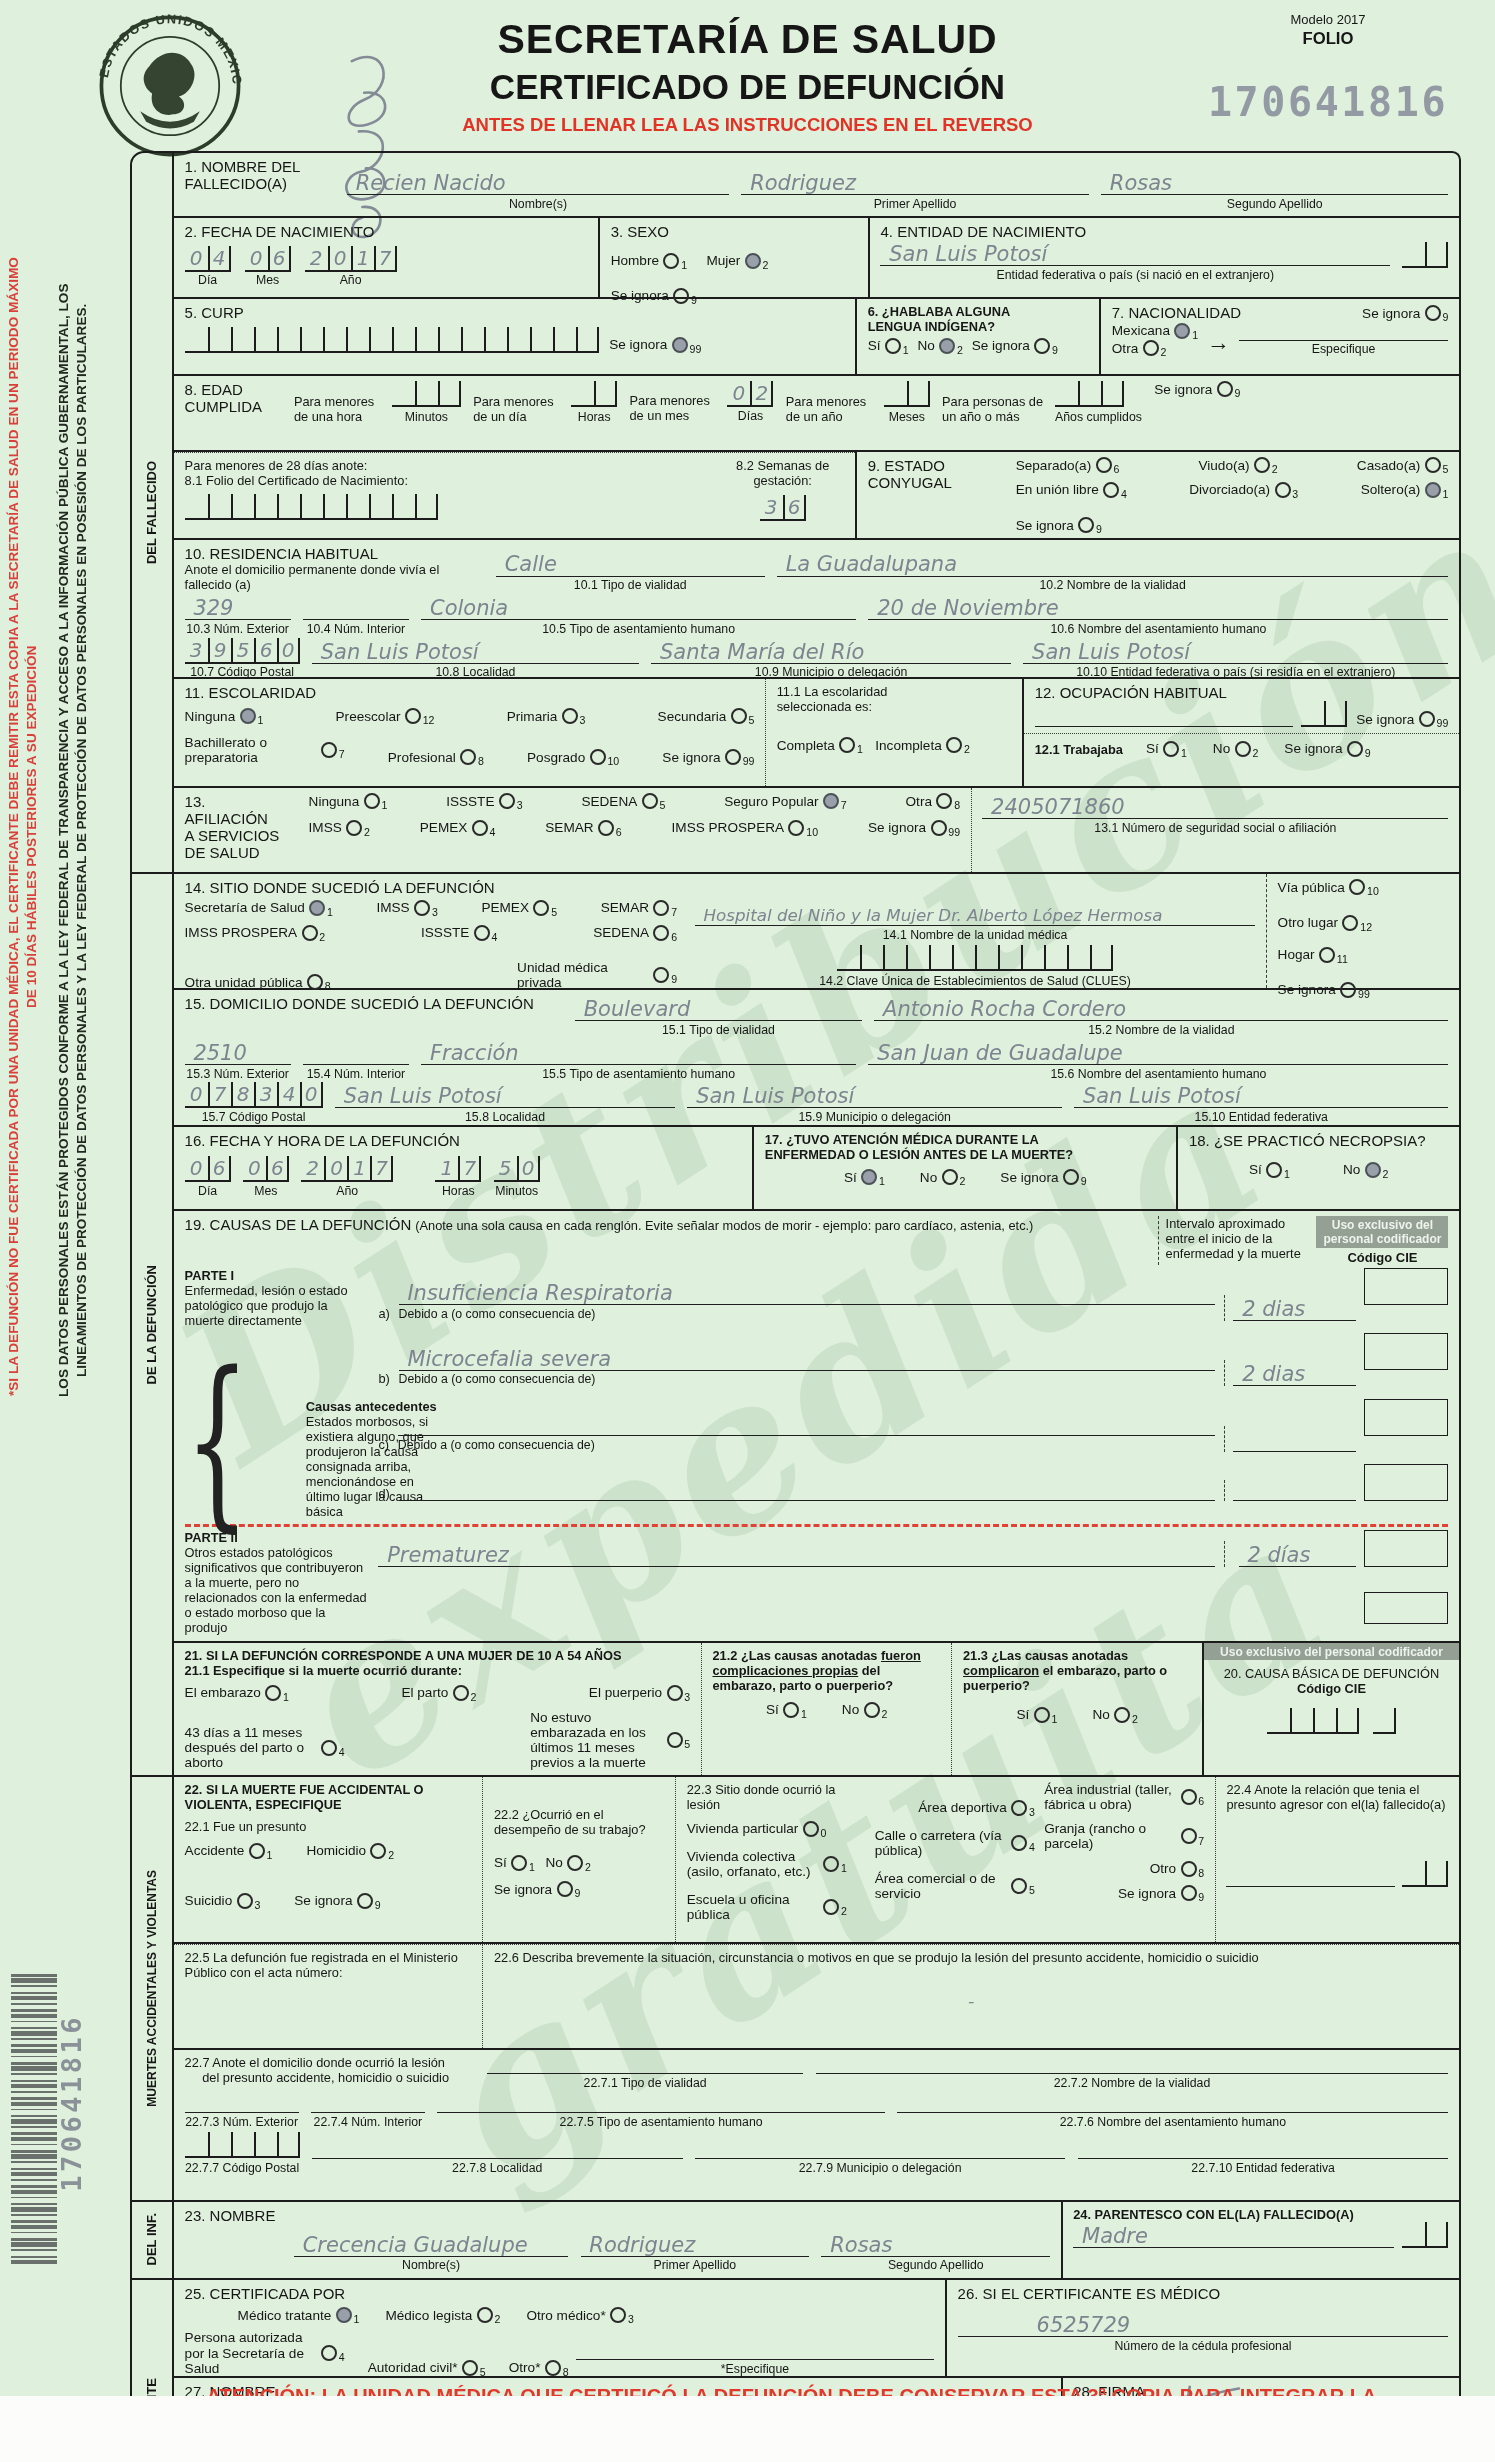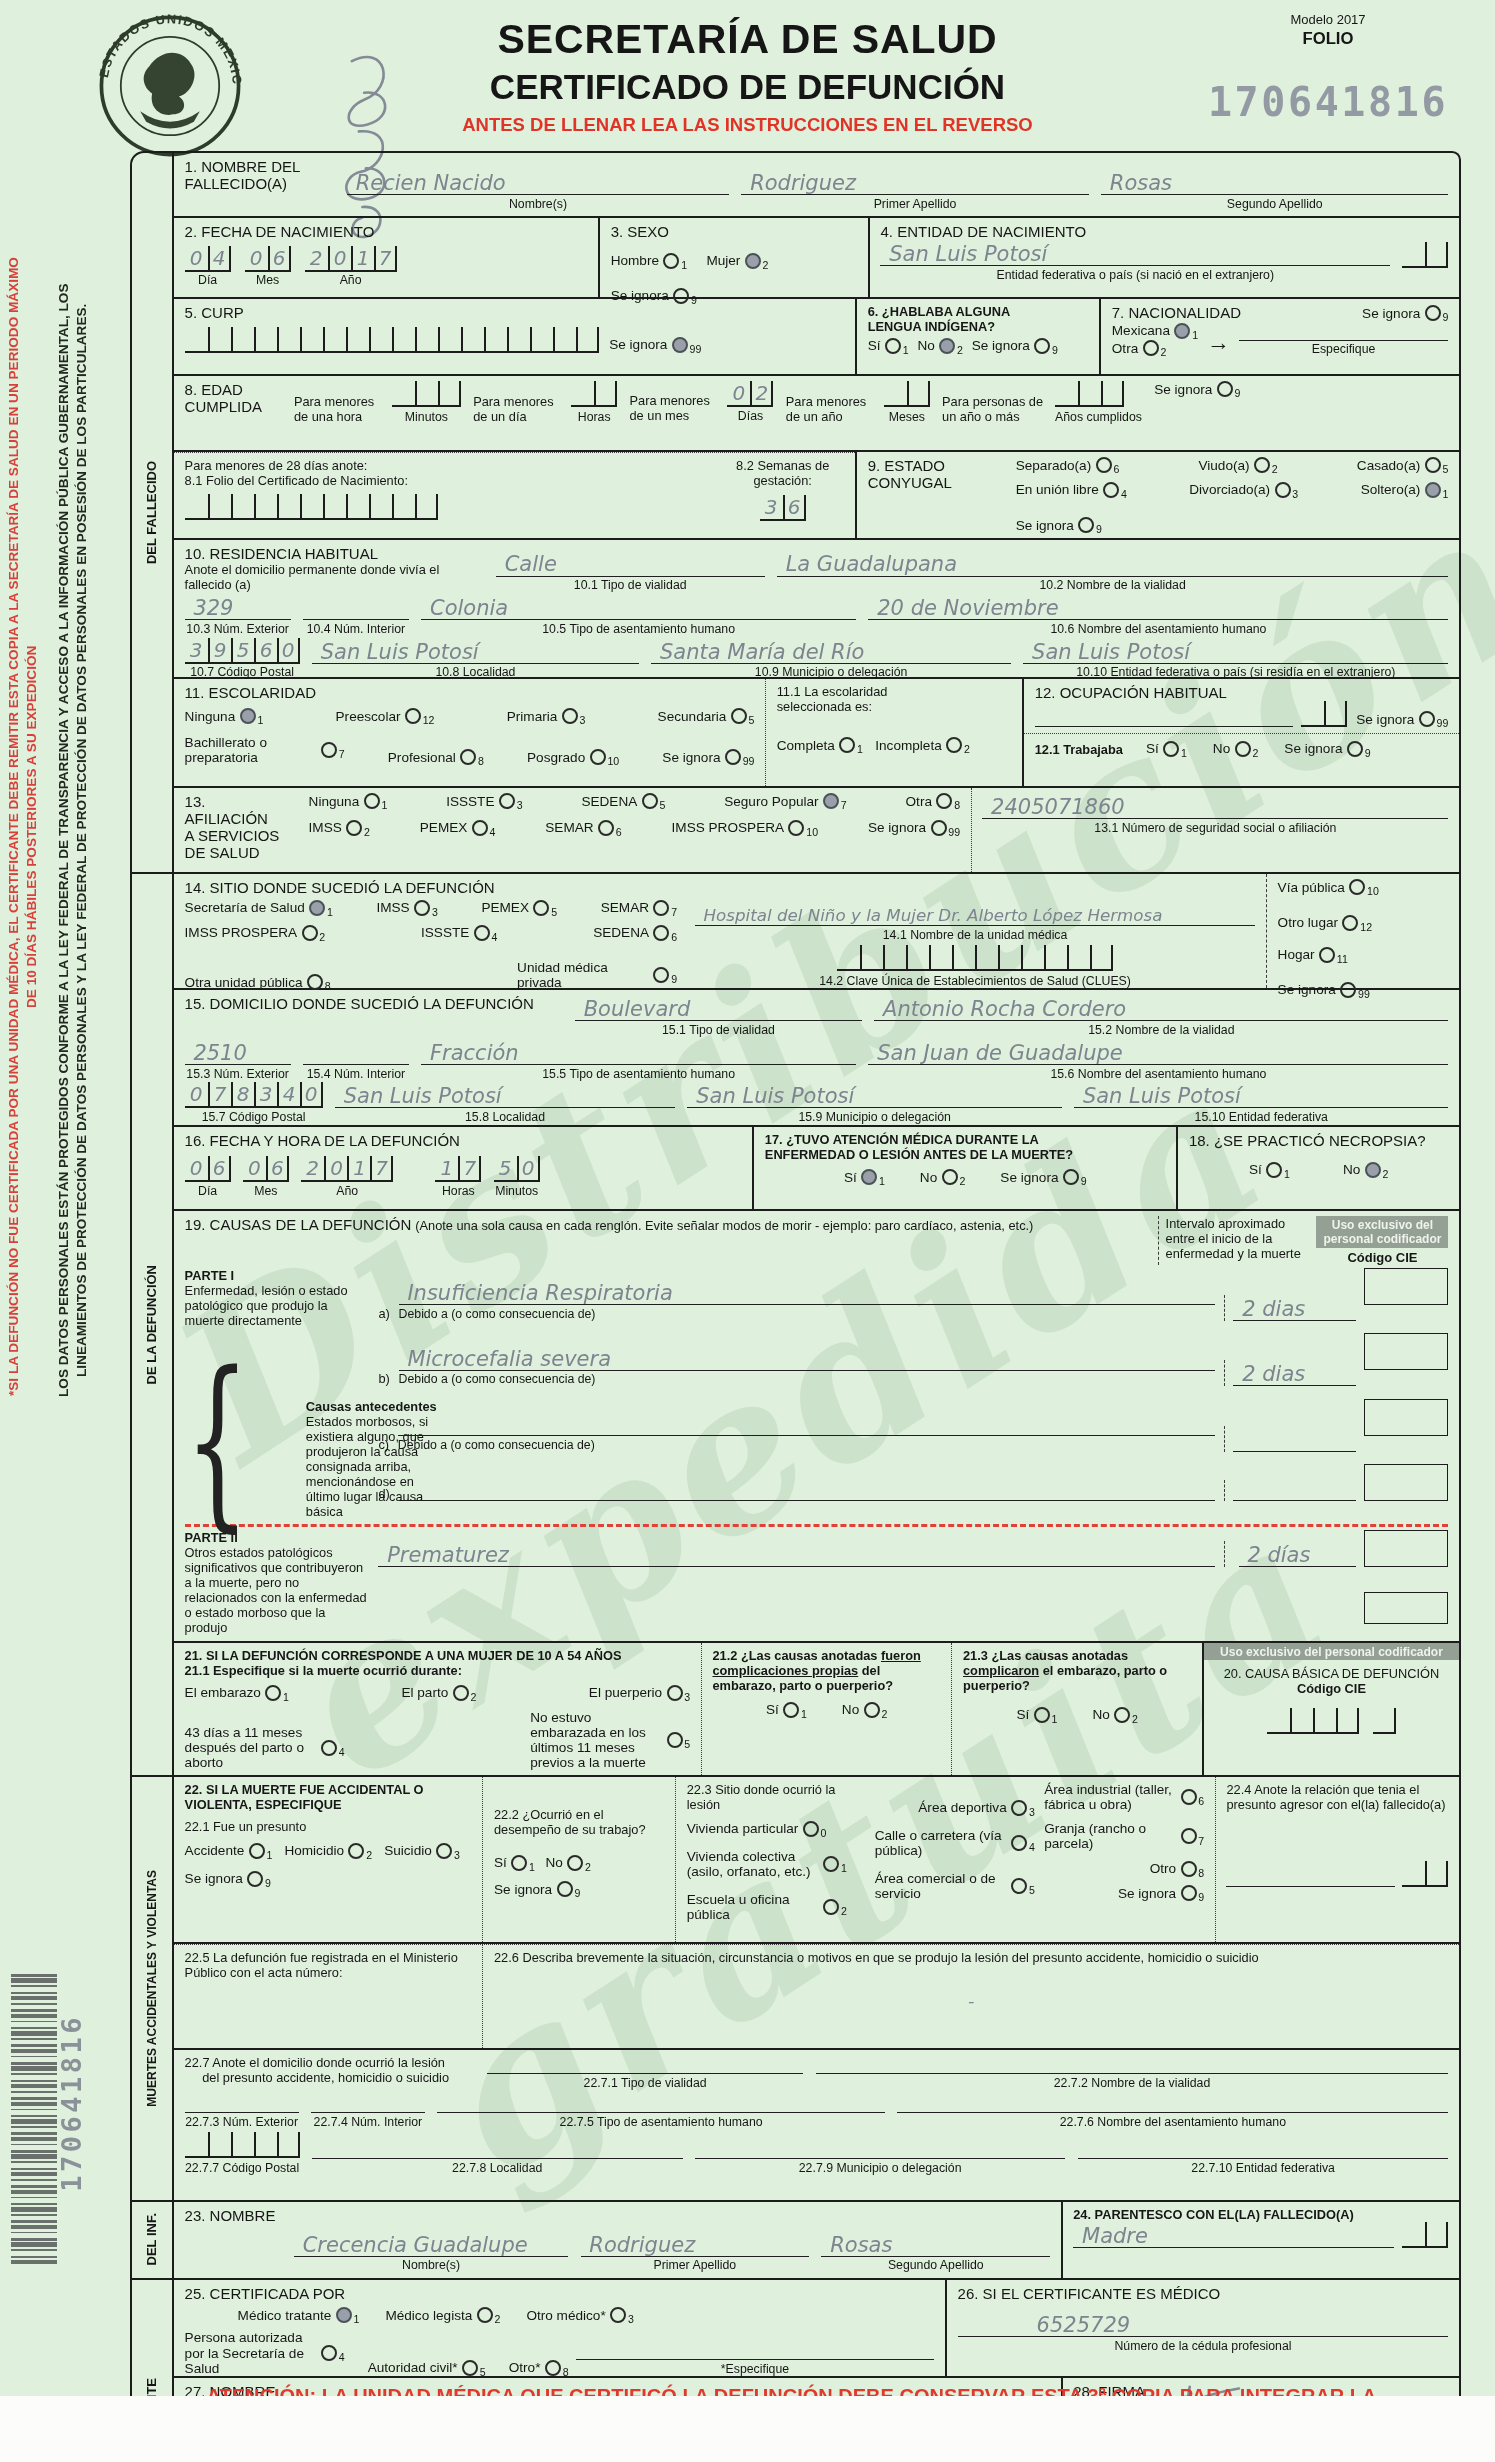--- a/index.html
+++ b/index.html
@@ -1049,21 +1049,21 @@
     <div class="group">
       <div class="side">
           <span class="v" style="font-size:12px">MUERTES ACCIDENTALES Y VIOLENTAS</span>
         </div>
       <div class="content">
 
         <div class="sec row" style="height:167px">
           <div class="pad" style="width:24%">
             <div class="st ss" style="font-weight:bold">22. SI LA MUERTE FUE ACCIDENTAL O VIOLENTA, ESPECIFIQUE</div>
             <div class="ss" style="margin-top:7px">22.1 Fue un presunto</div>
-            <div class="rgroup" style="gap:12px;margin-top:8.8px">
+            <div class="rgroup" style="gap:34px;margin-top:8.8px">
                 <span class="opt">
                   <span class="olab">Accidente</span>
                   <span class="circ"></span>
                   <span class="num">1</span>
                 </span>
                 <span class="opt">
                   <span class="olab">Homicidio</span>
                   <span class="circ"></span>
                   <span class="num">2</span>
                 </span>

